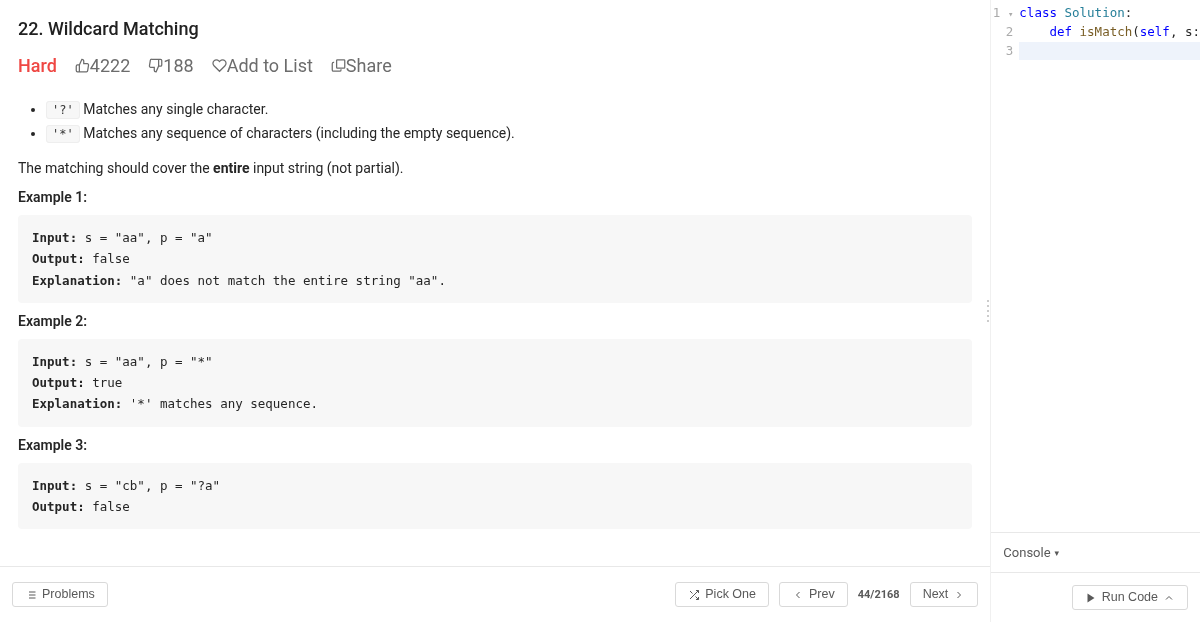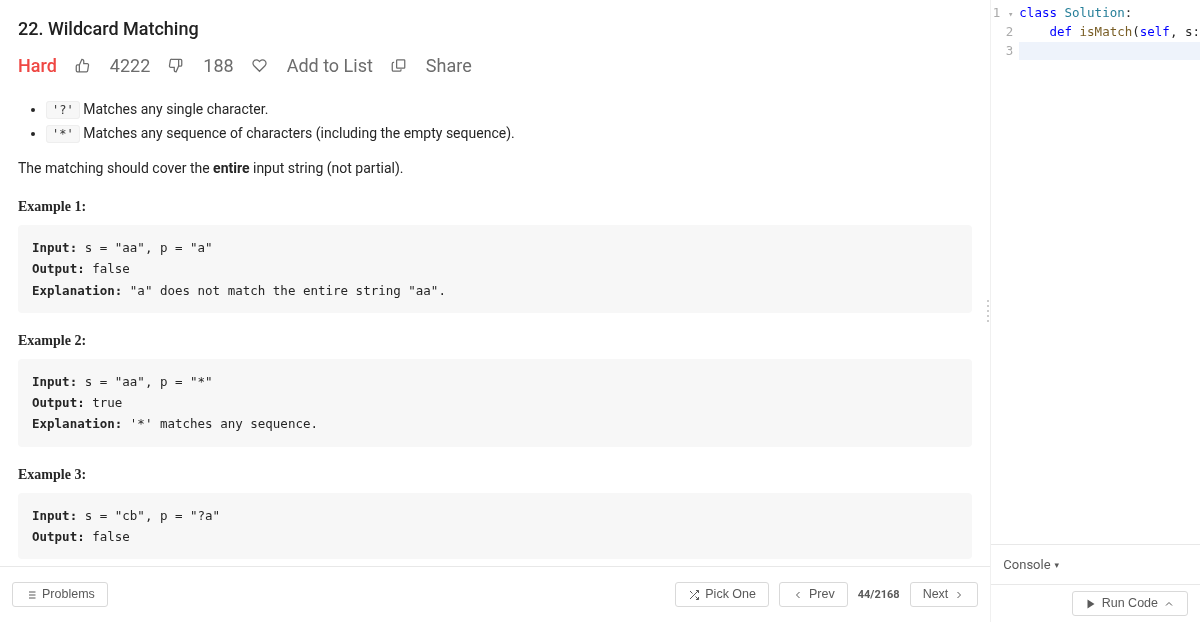--- a/index.html
+++ b/index.html
@@ -22,35 +22,35 @@
     position: relative;
   }
   .problem-scroll {
     flex: 1;
     overflow-y: auto;
     padding: 18px 18px 0 18px;
   }
   .title { font-size: 18px; font-weight: 500; color: #212121; margin-bottom: 16px; }
   .meta-row { display: flex; align-items: center; gap: 18px; color: #6c6c6c; font-size: 18px; margin-bottom: 22px; }
   .hard { color: #ef4743; font-weight: 500; }
-  .meta-item { display: inline-flex; align-items: center; gap: 20px; cursor: pointer; }
+  .meta-item { display: inline-flex; align-items: center; gap: 0; cursor: pointer; }
   .meta-item svg { width: 15px; height: 15px; }
   .desc p { line-height: 1.6; margin-bottom: 10px; }
   .desc ul { padding-left: 28px; margin: 6px 0 12px 0; }
   .desc li { line-height: 1.6; margin-bottom: 2px; }
   code.inline {
     font-family: "SFMono-Regular", Consolas, Menlo, monospace;
     font-size: 12px;
     background: #f7f7f7;
     border: 1px solid #eee;
     border-radius: 3px;
     padding: 1px 5px;
     color: #333;
   }
-  .ex-title { font-weight: 600; margin: 20px 0 10px 0; font-family: Liberation Serif, serif; }
+  .ex-title { font-weight: 600; margin: 10px 0 10px 0; }
   pre.example {
     background: #f7f7f7;
     padding: 12px 14px;
     font-family: "SFMono-Regular", Consolas, Menlo, monospace;
     font-size: 12.5px;
     line-height: 1.7;
     white-space: pre-wrap;
     border-radius: 4px;
     margin-bottom: 6px;
   }
@@ -110,21 +110,21 @@
   .code-lines .self { color: #0000ff; }
   .code-lines .cursor-line { background: #eef3fb; display:block; min-height:1.5em;}
   .console-bar {
     border-top: 1px solid #e8e8e8;
     height: 40px; display:flex; align-items:center; padding: 4px 12px;
     font-size: 13px; color: #595959;
   }
   .console-bar .caret { font-size: 9px; margin-left:4px; }
   .run-bar {
     border-top: 1px solid #e8e8e8;
-    height: 38px; display:flex; align-items:center; justify-content:flex-end; padding: 6px 12px;
+    height: 50px; display:flex; align-items:center; justify-content:flex-end; padding: 6px 12px;
   }
 </style>
 </head>
 <body>
 
 <div class="left-panel">
   <div class="problem-scroll">
     <div class="title">22. Wildcard Matching</div>
     <div class="meta-row">
       <span class="hard">Hard</span>

